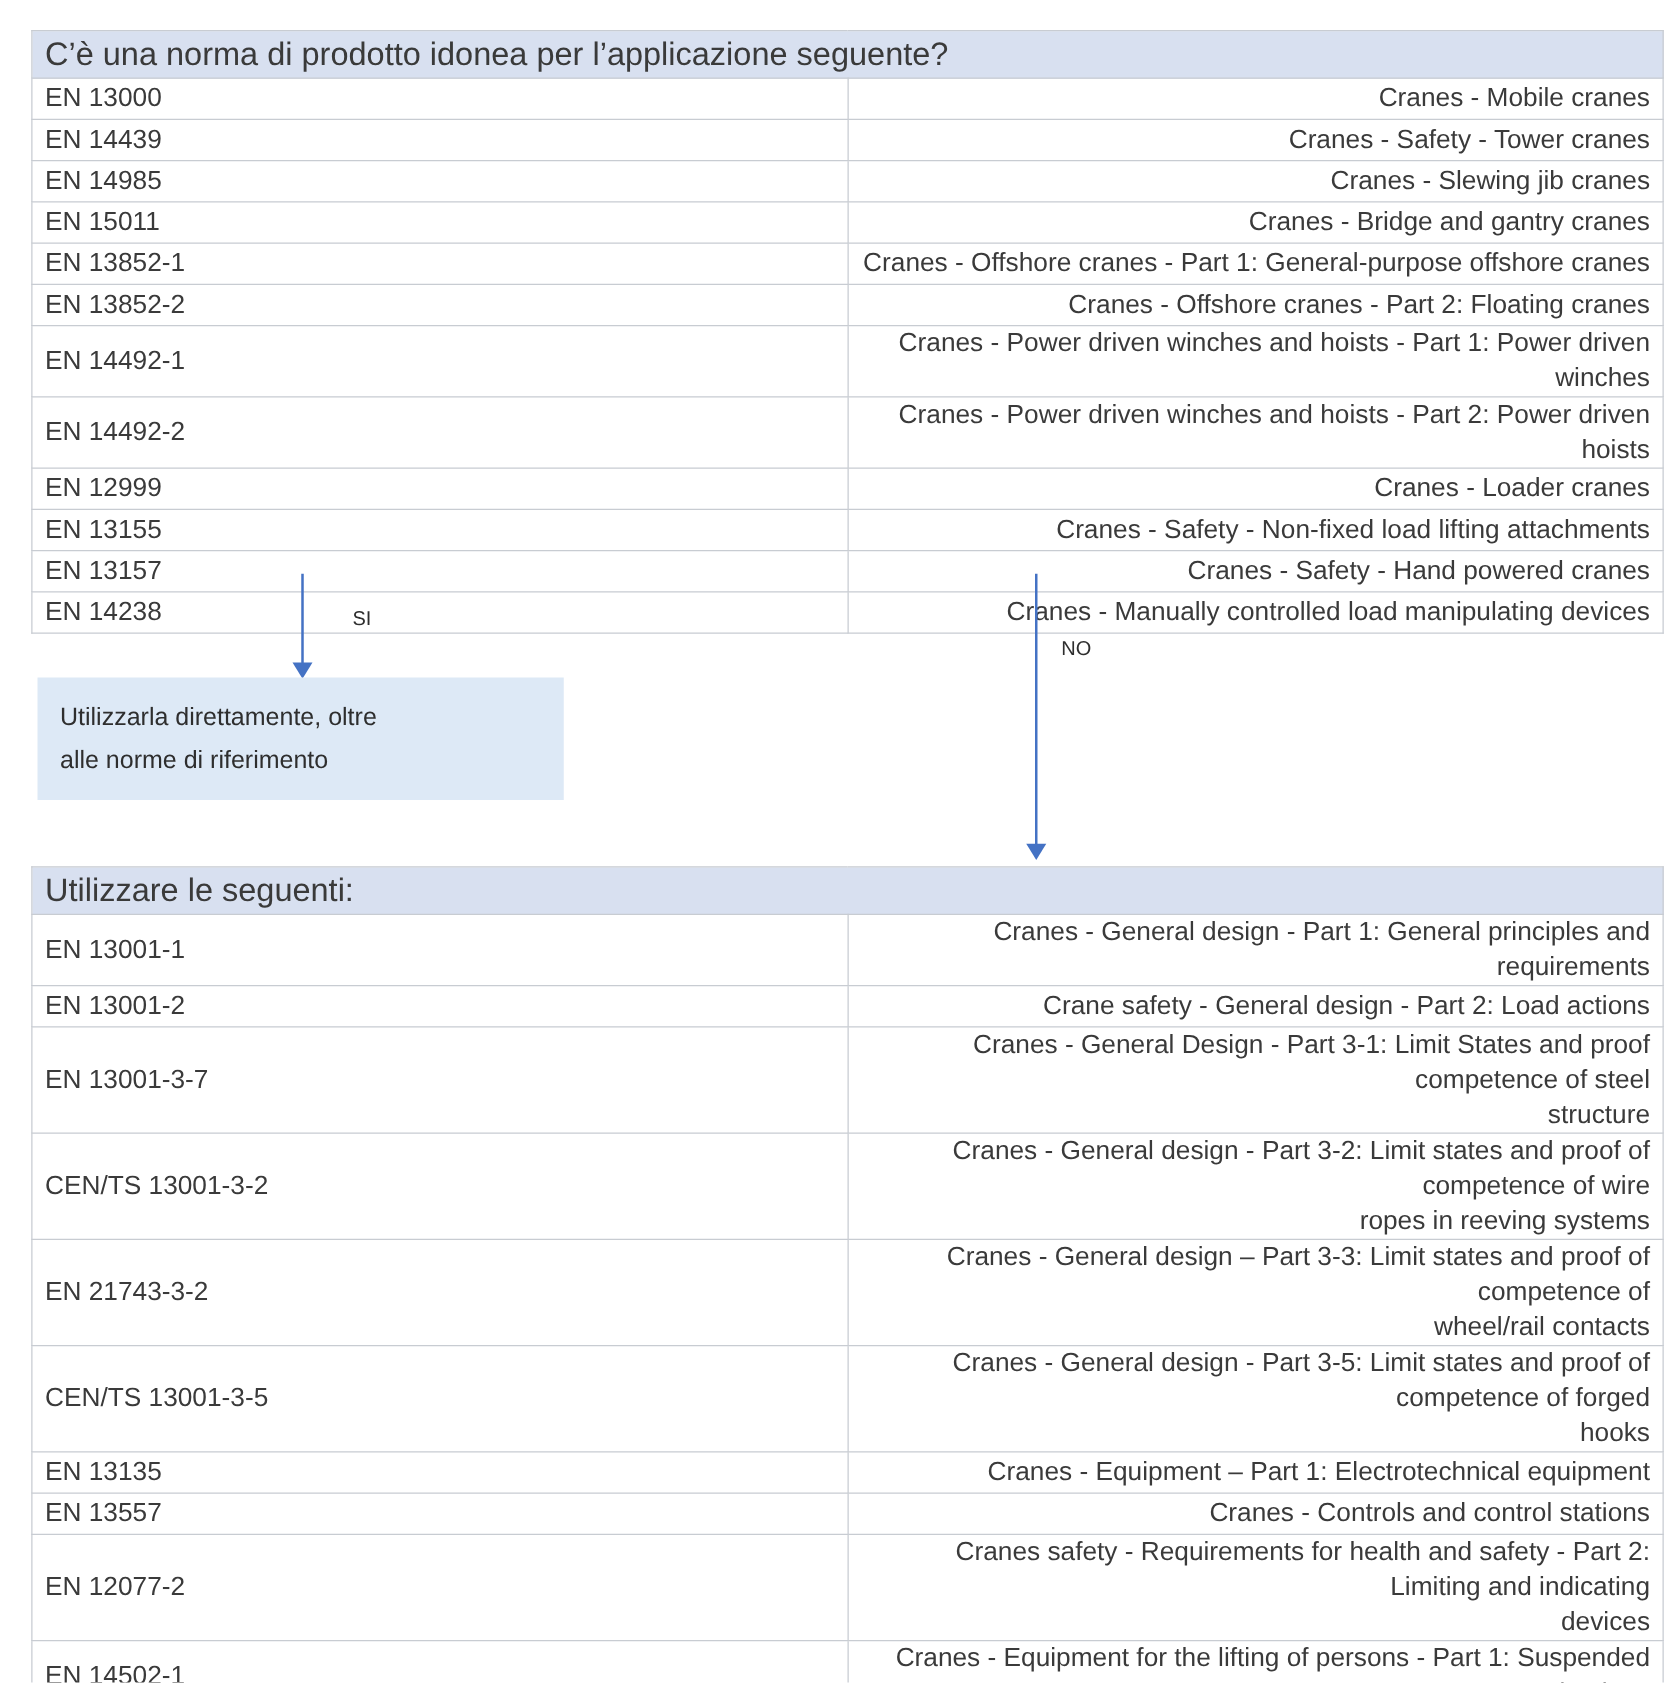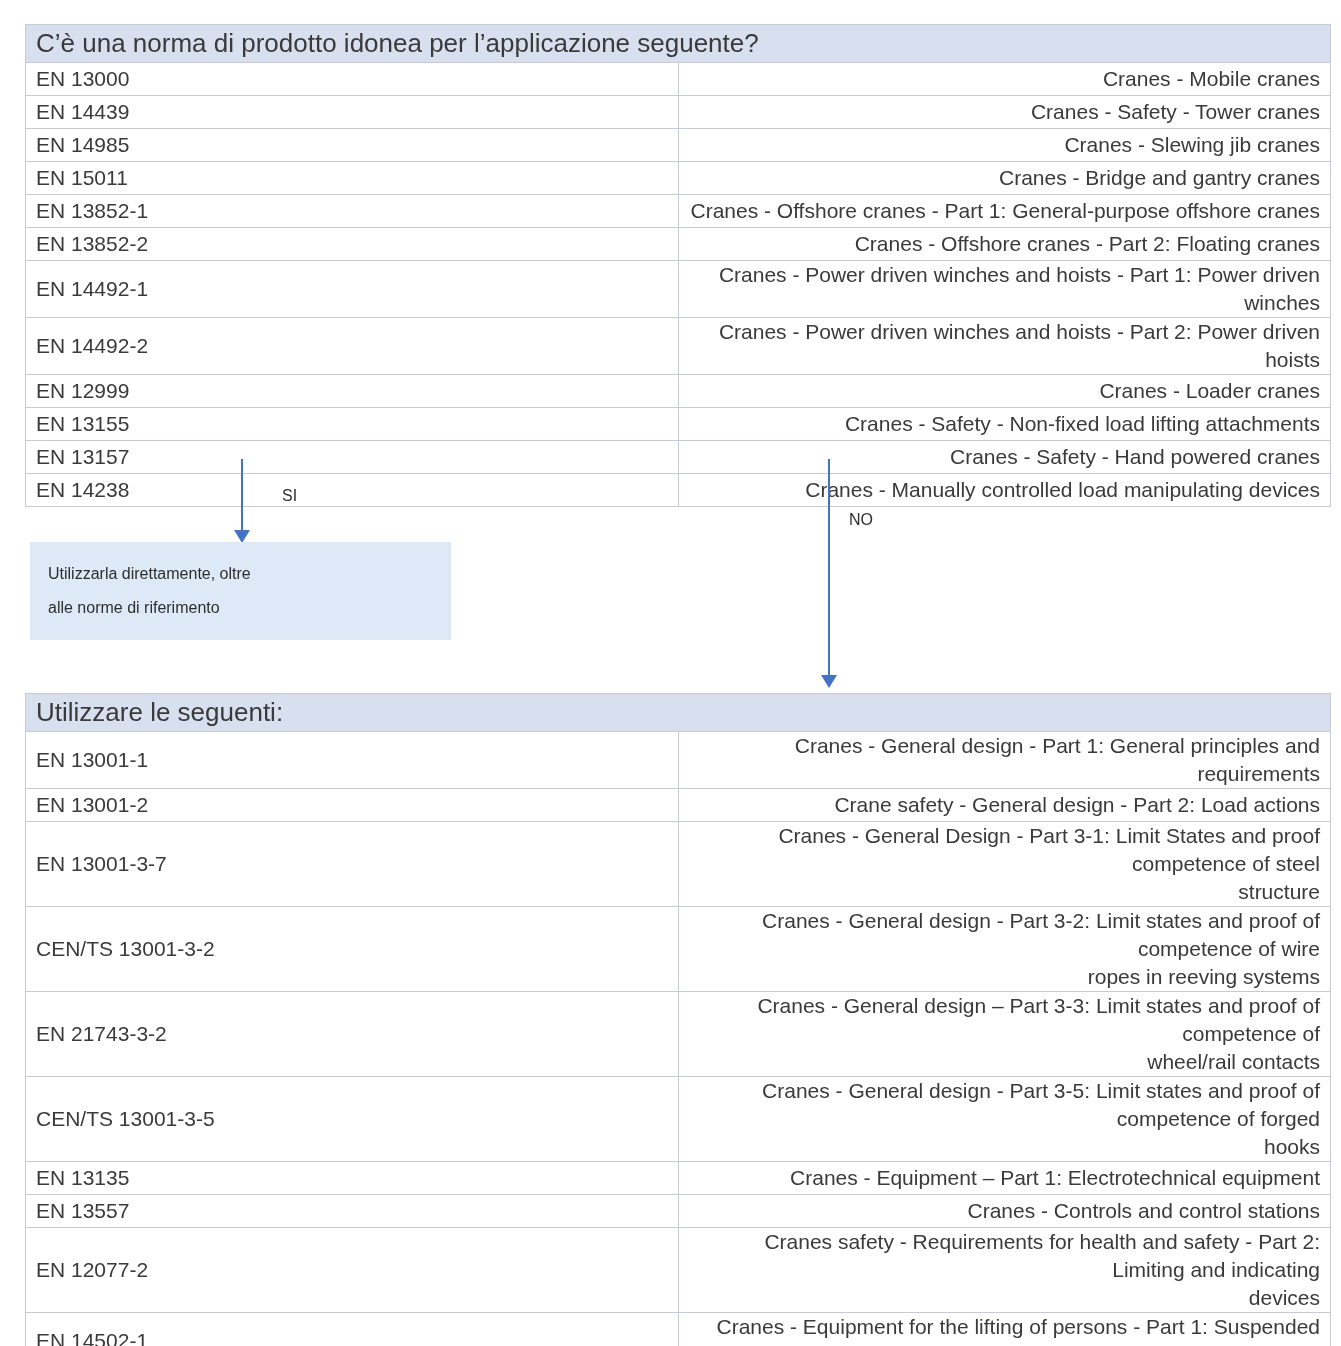--- a/index.html
+++ b/index.html
@@ -72,21 +72,21 @@
   #si-arrow-line { left: 241px; top: 459px; height: 72px; }
   #si-arrow-head { left: 234px; top: 530px; }
   #no-arrow-line { left: 828px; top: 459px; height: 217px; }
   #no-arrow-head { left: 821px; top: 675px; }
 
   .result-box {
     position: absolute;
     left: 30px; top: 542px;
     width: 421px; height: 98px;
     background: var(--box-bg);
-    font-size: 16px;
+    font-size: 20px;
     line-height: 34px;
     padding: 15px 10px 0 18px;
     white-space: pre-line;
     color: #2e2e2e;
   }
 </style>
 </head>
 <body>
 
 <div class="page">

